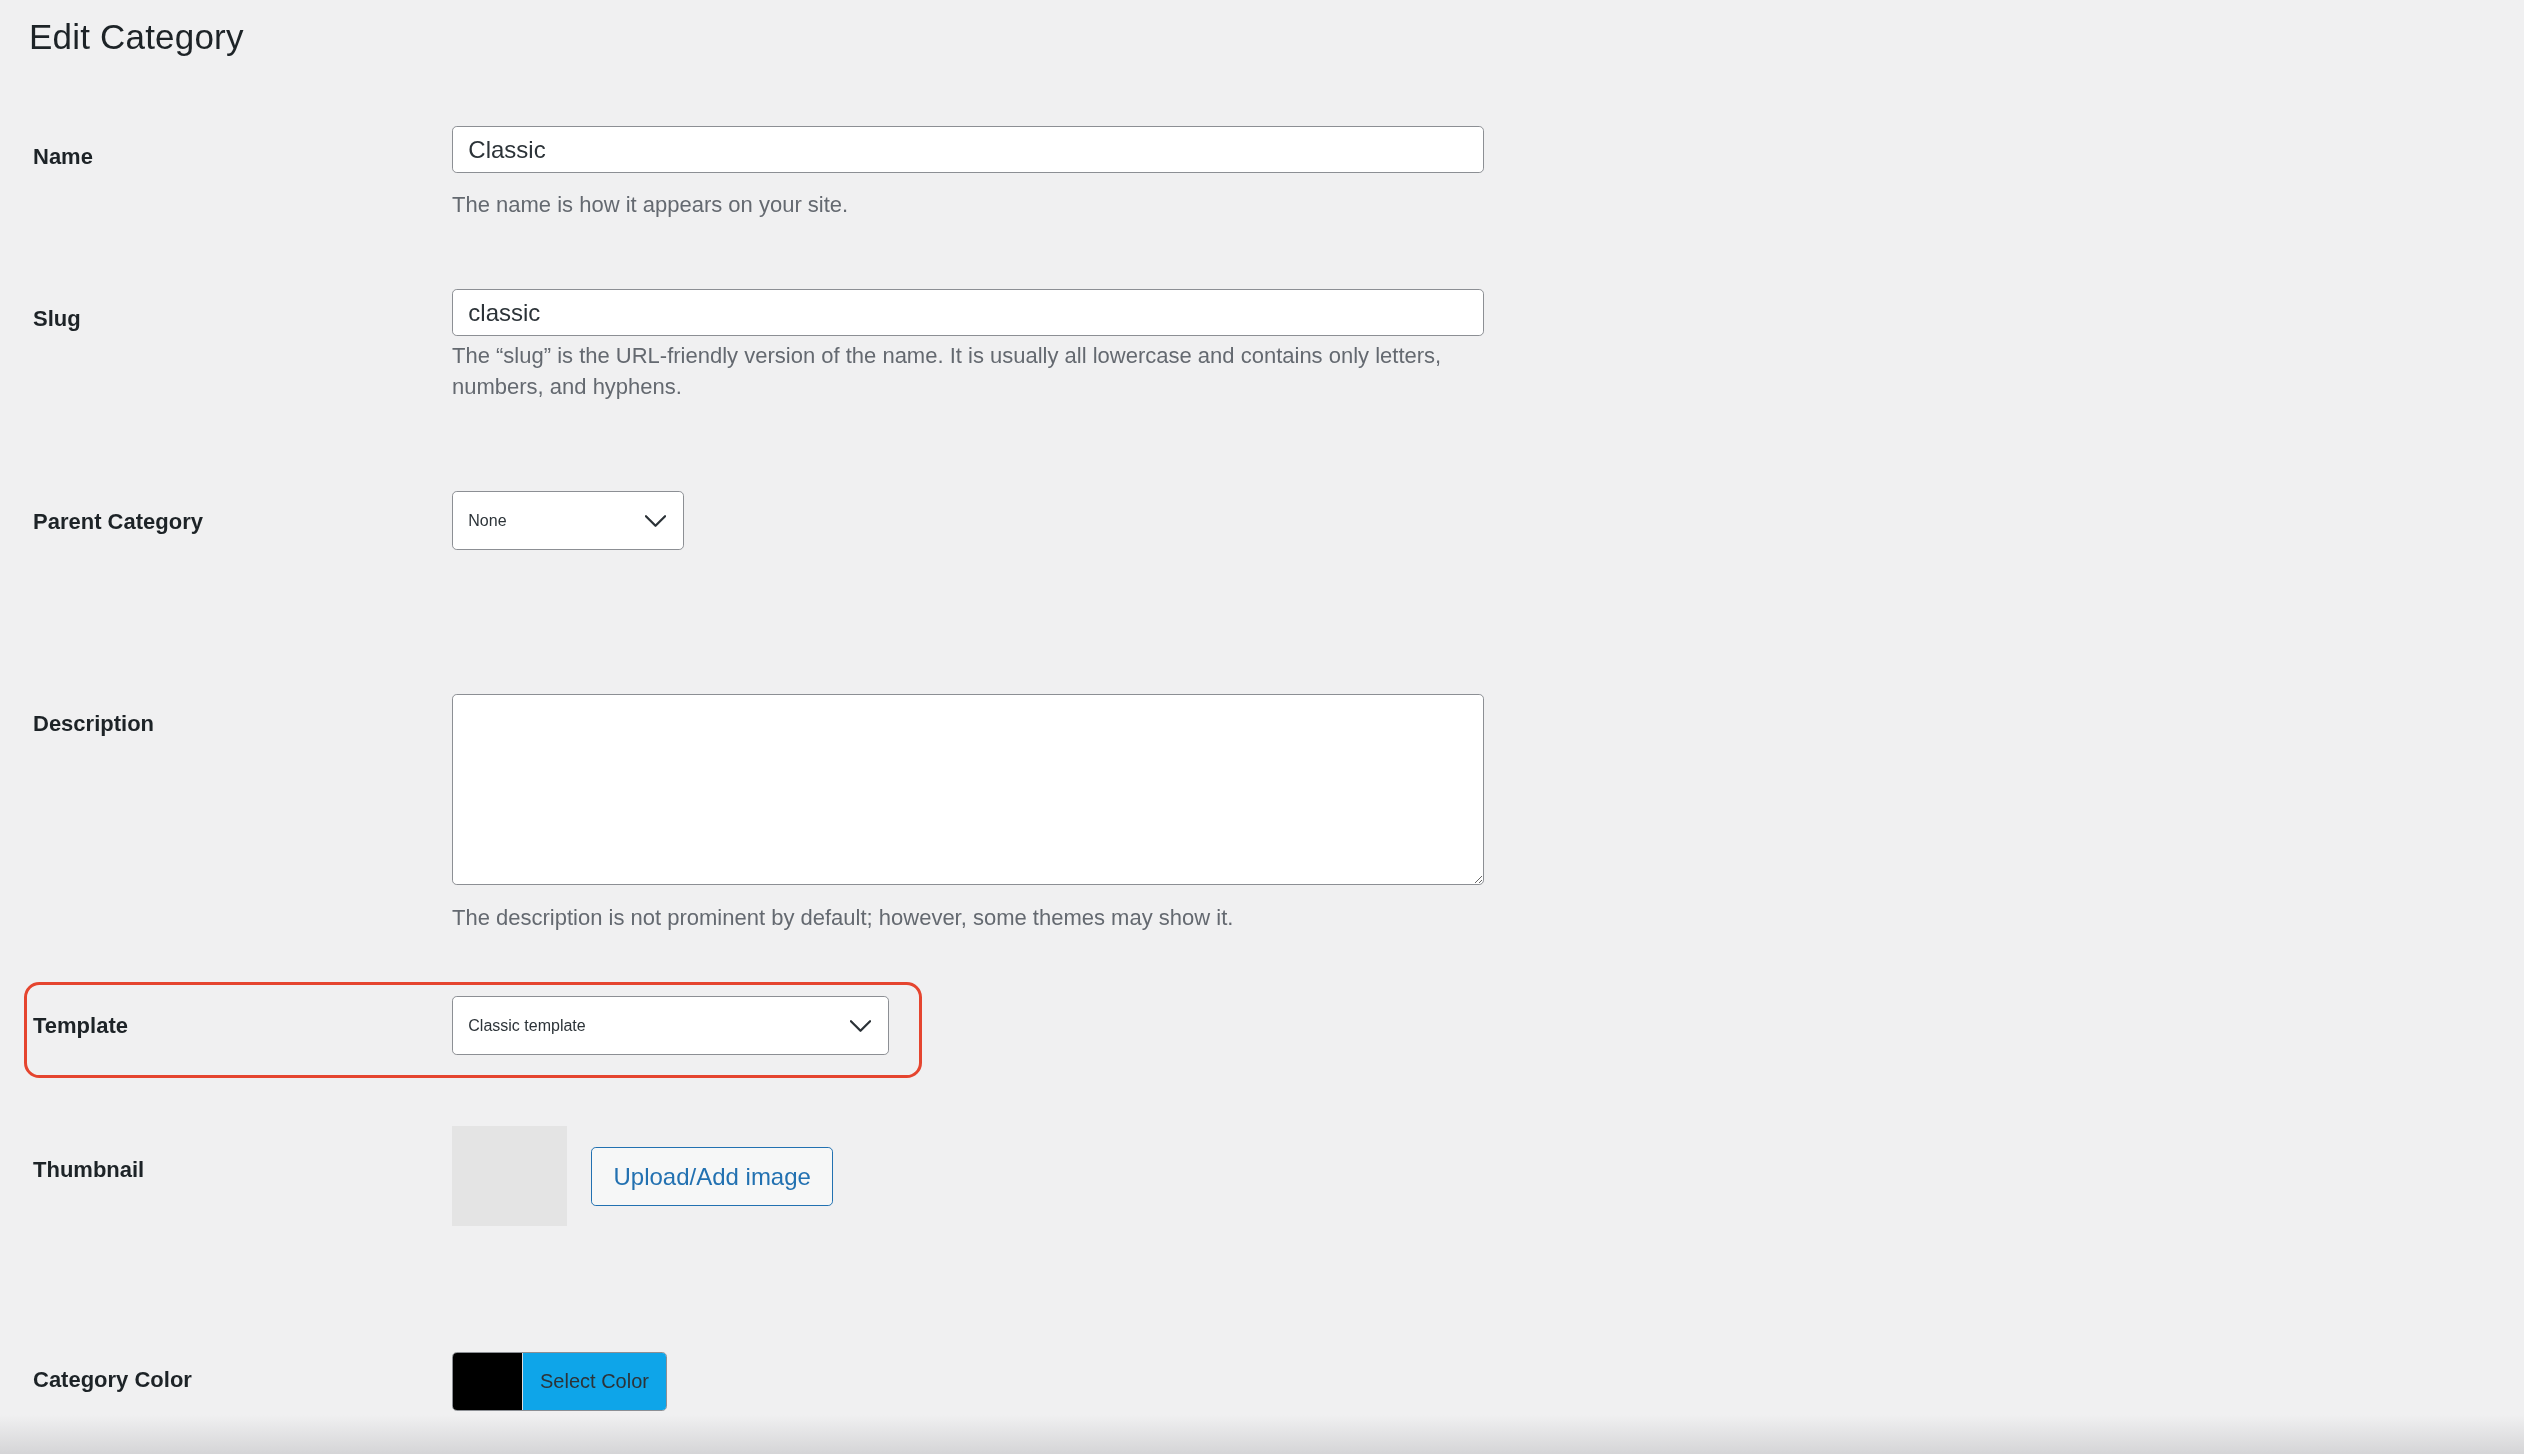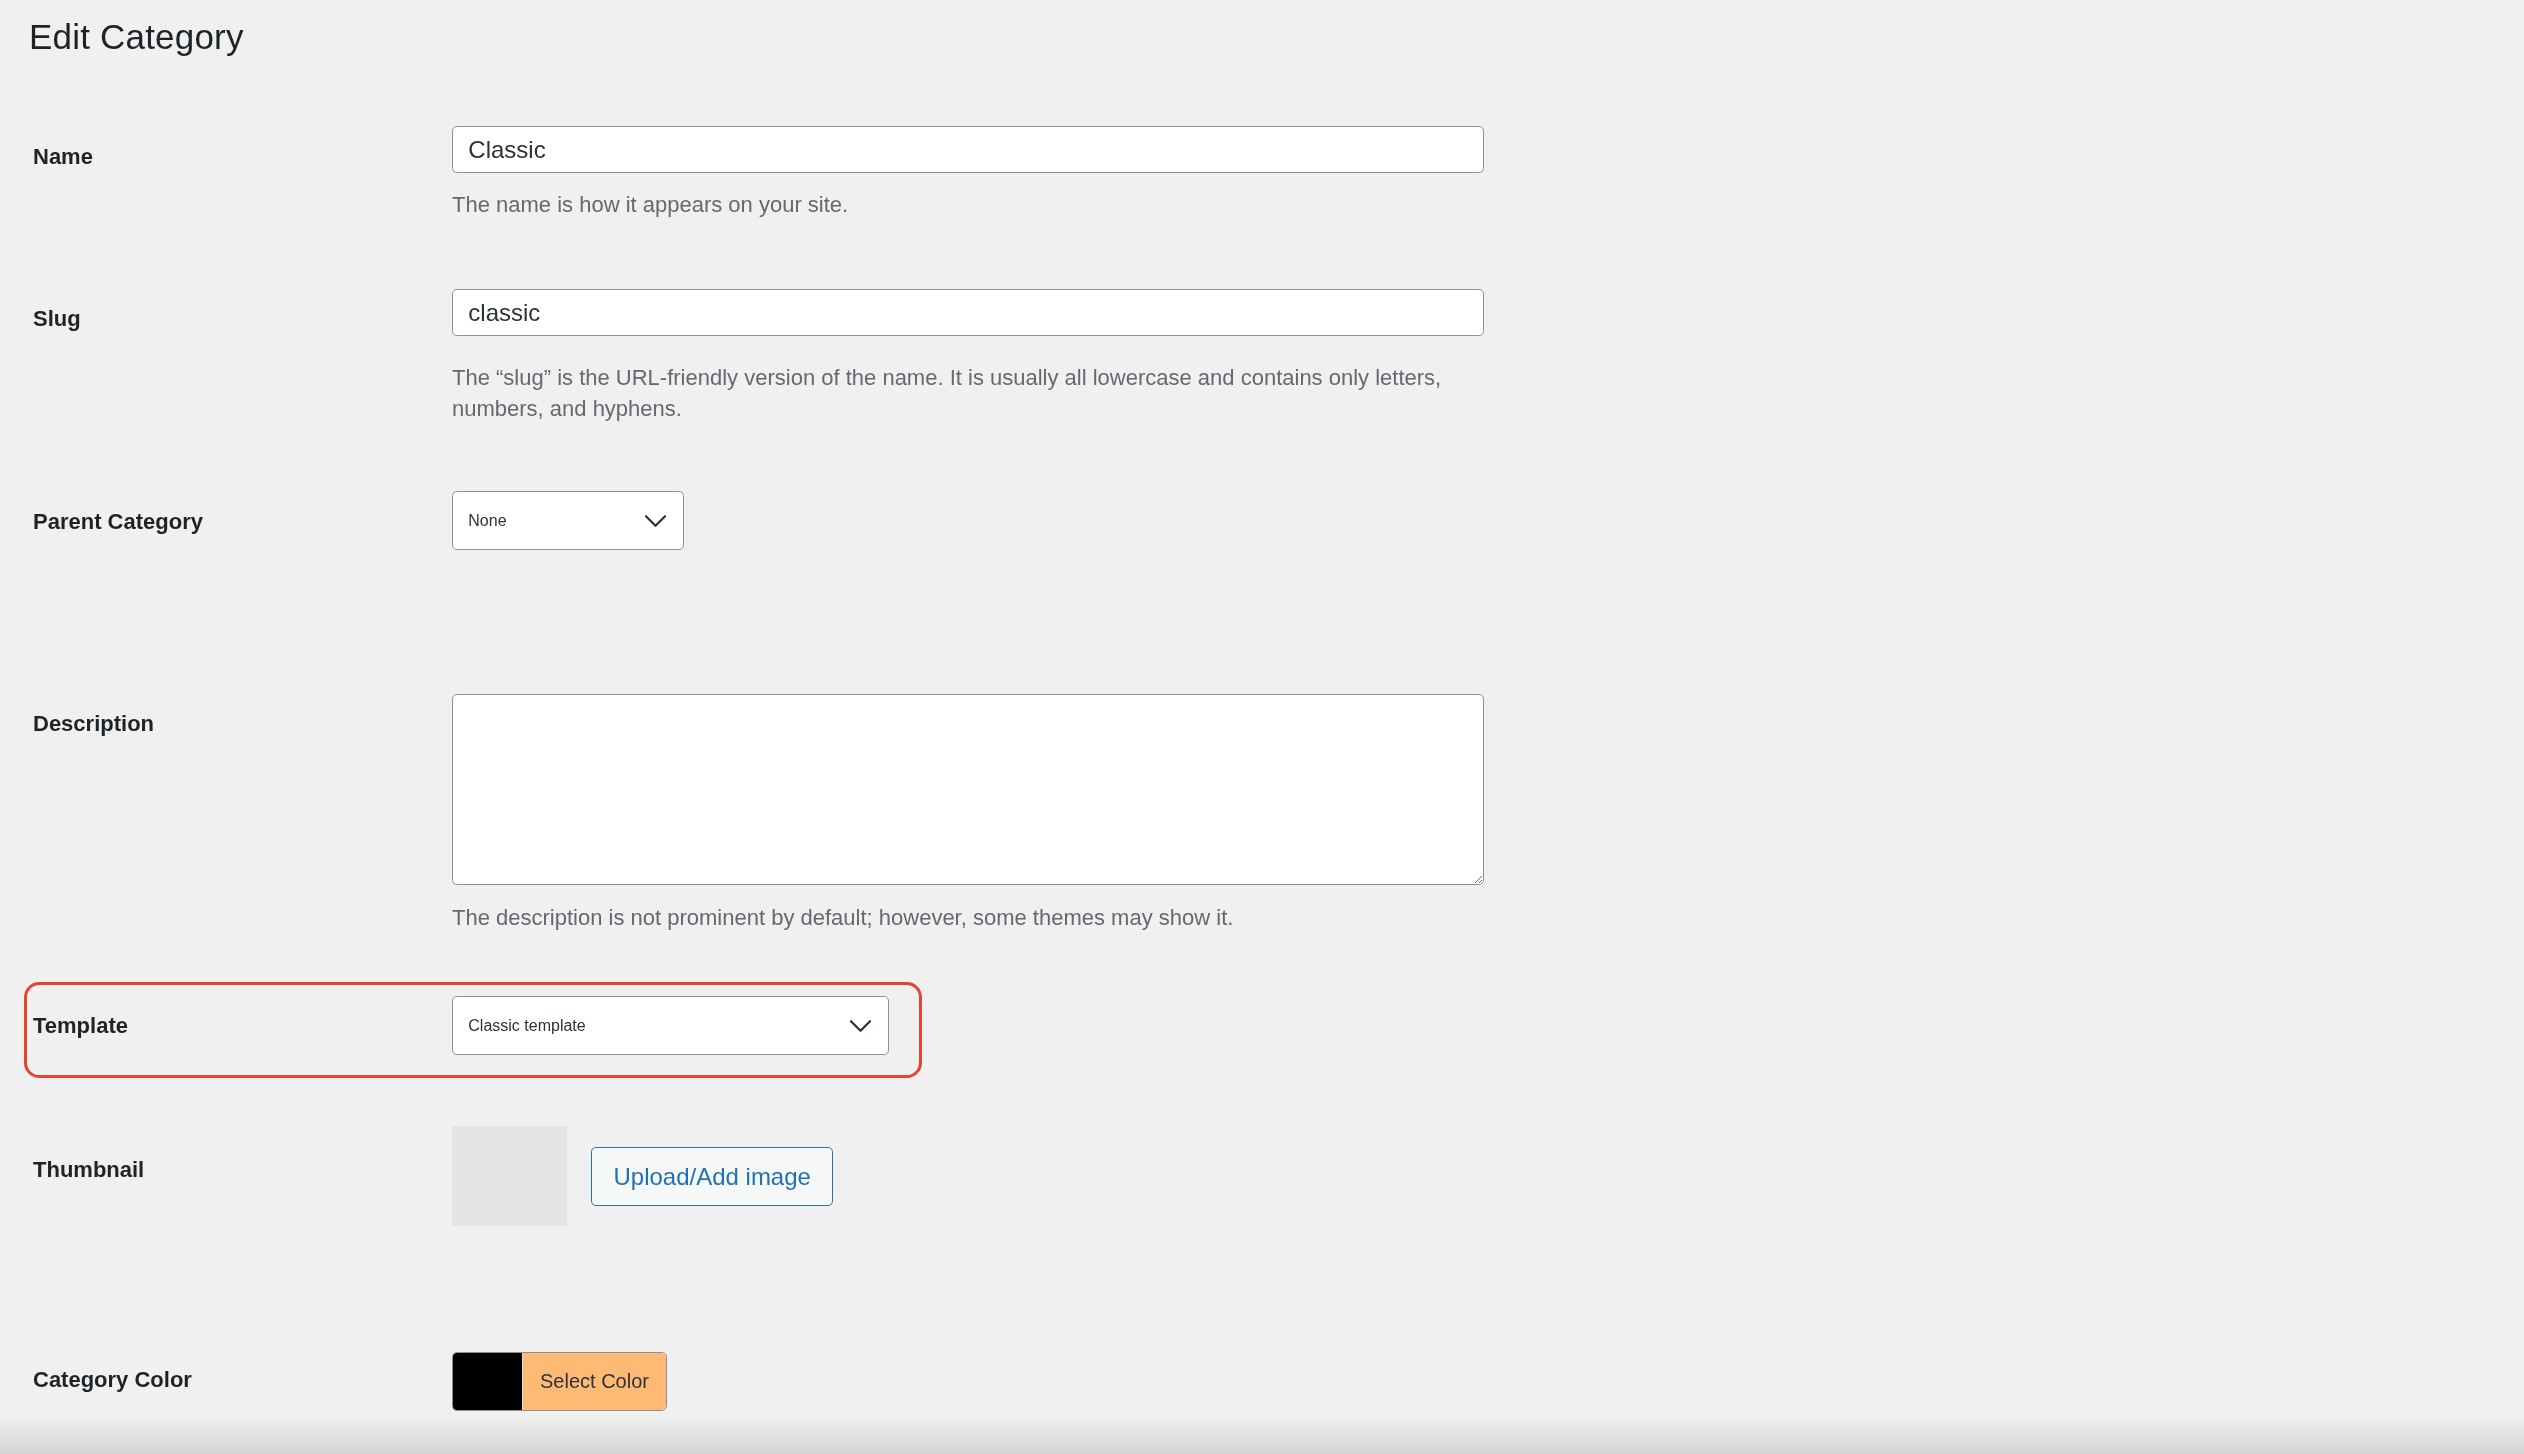--- a/index.html
+++ b/index.html
@@ -162,21 +162,21 @@
   .color-swatch {
     width: 69px;
     background: #000000;
   }
   .color-btn {
     display: flex;
     align-items: center;
     padding: 0 17px;
     font-size: 20px;
     color: #2c3338;
-    background: #fdba74;
+    background: #0ea5e9;
     border-left: 1px solid #dcdcde;
     cursor: pointer;
   }
   .bottom-fade {
     position: absolute;
     left: 0;
     bottom: 0;
     width: 100%;
     height: 40px;
     background: linear-gradient(to bottom, rgba(240,240,241,0) 0%, rgba(212,212,214,1) 100%);
@@ -196,21 +196,21 @@
       <div class="field" style="top:13.4px;">
         <input class="text-input" type="text" value="Classic" style="">
         <div class="help" style="margin-top:15.3px;">The name is how it appears on your site.</div>
       </div>
     </div>
 
     <div class="row">
       <div class="label" style="top:193px;">Slug</div>
       <div class="field" style="top:176px;">
         <input class="text-input" type="text" value="classic" style="">
-        <div class="help" style="margin-top:26px;">The “slug” is the URL-friendly version of the name. It is usually all lowercase and contains only letters, numbers, and hyphens.</div>
+        <div class="help" style="margin-top:4px;">The “slug” is the URL-friendly version of the name. It is usually all lowercase and contains only letters, numbers, and hyphens.</div>
       </div>
     </div>
 
     <div class="row">
       <div class="label" style="top:396px;">Parent Category</div>
       <div class="field" style="top:378px;">
         <div class="select-wrap">
           <select class="styled" style="width:232px;">
             <option>None</option>
           </select>

